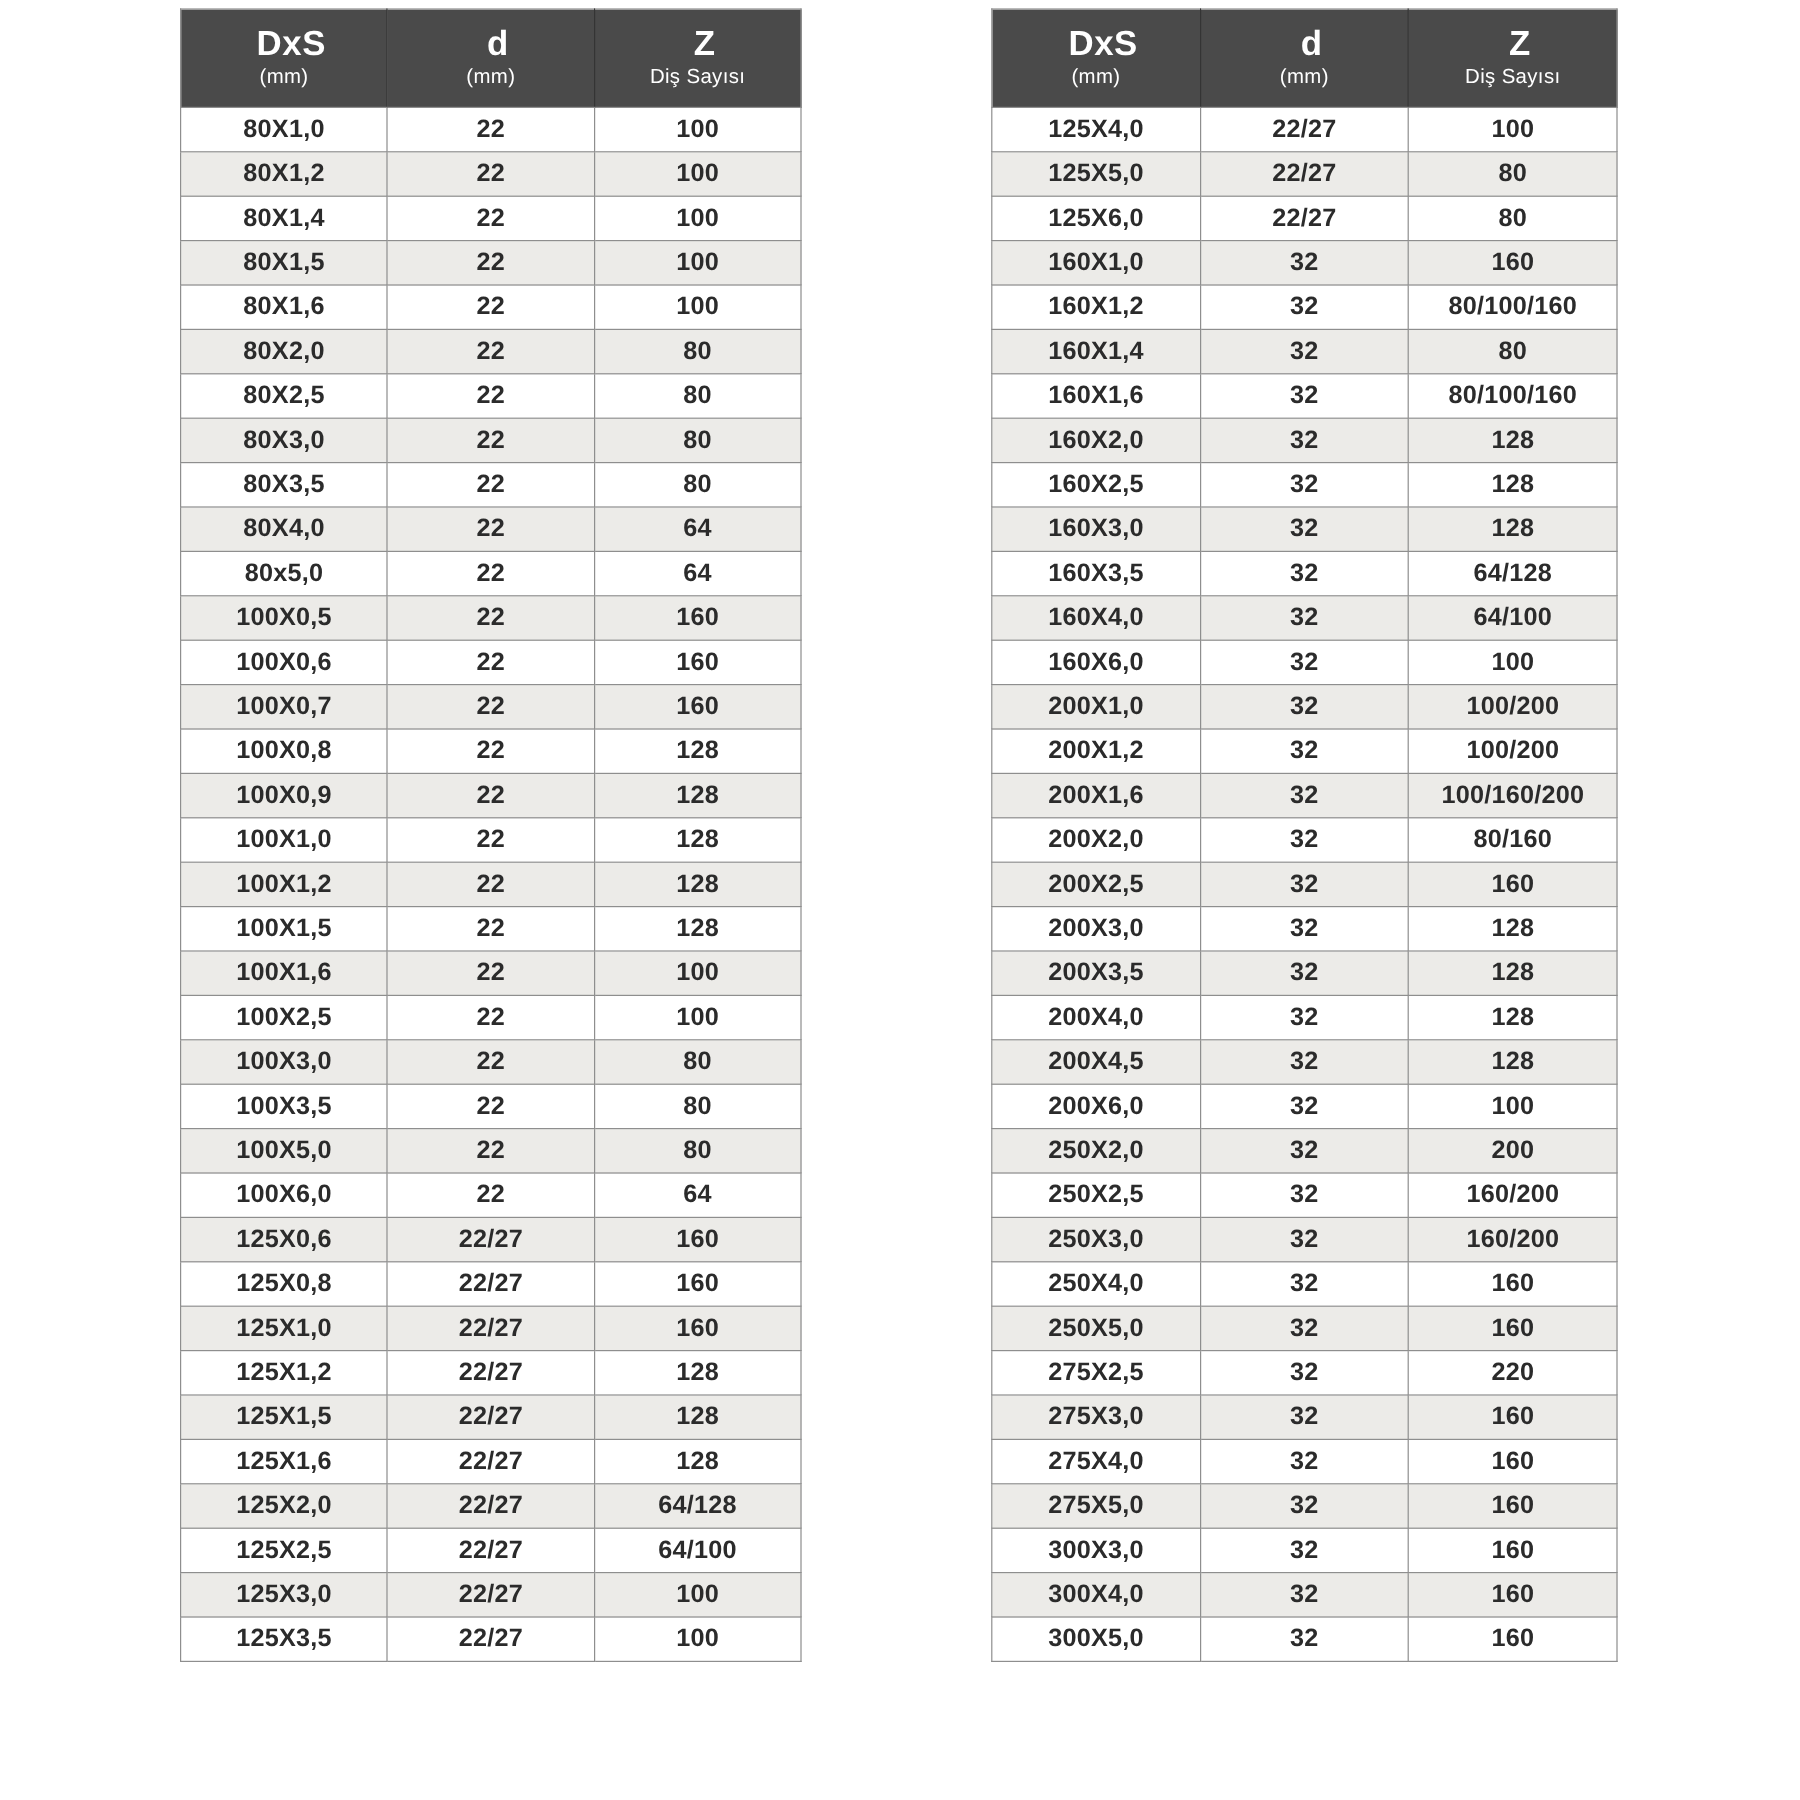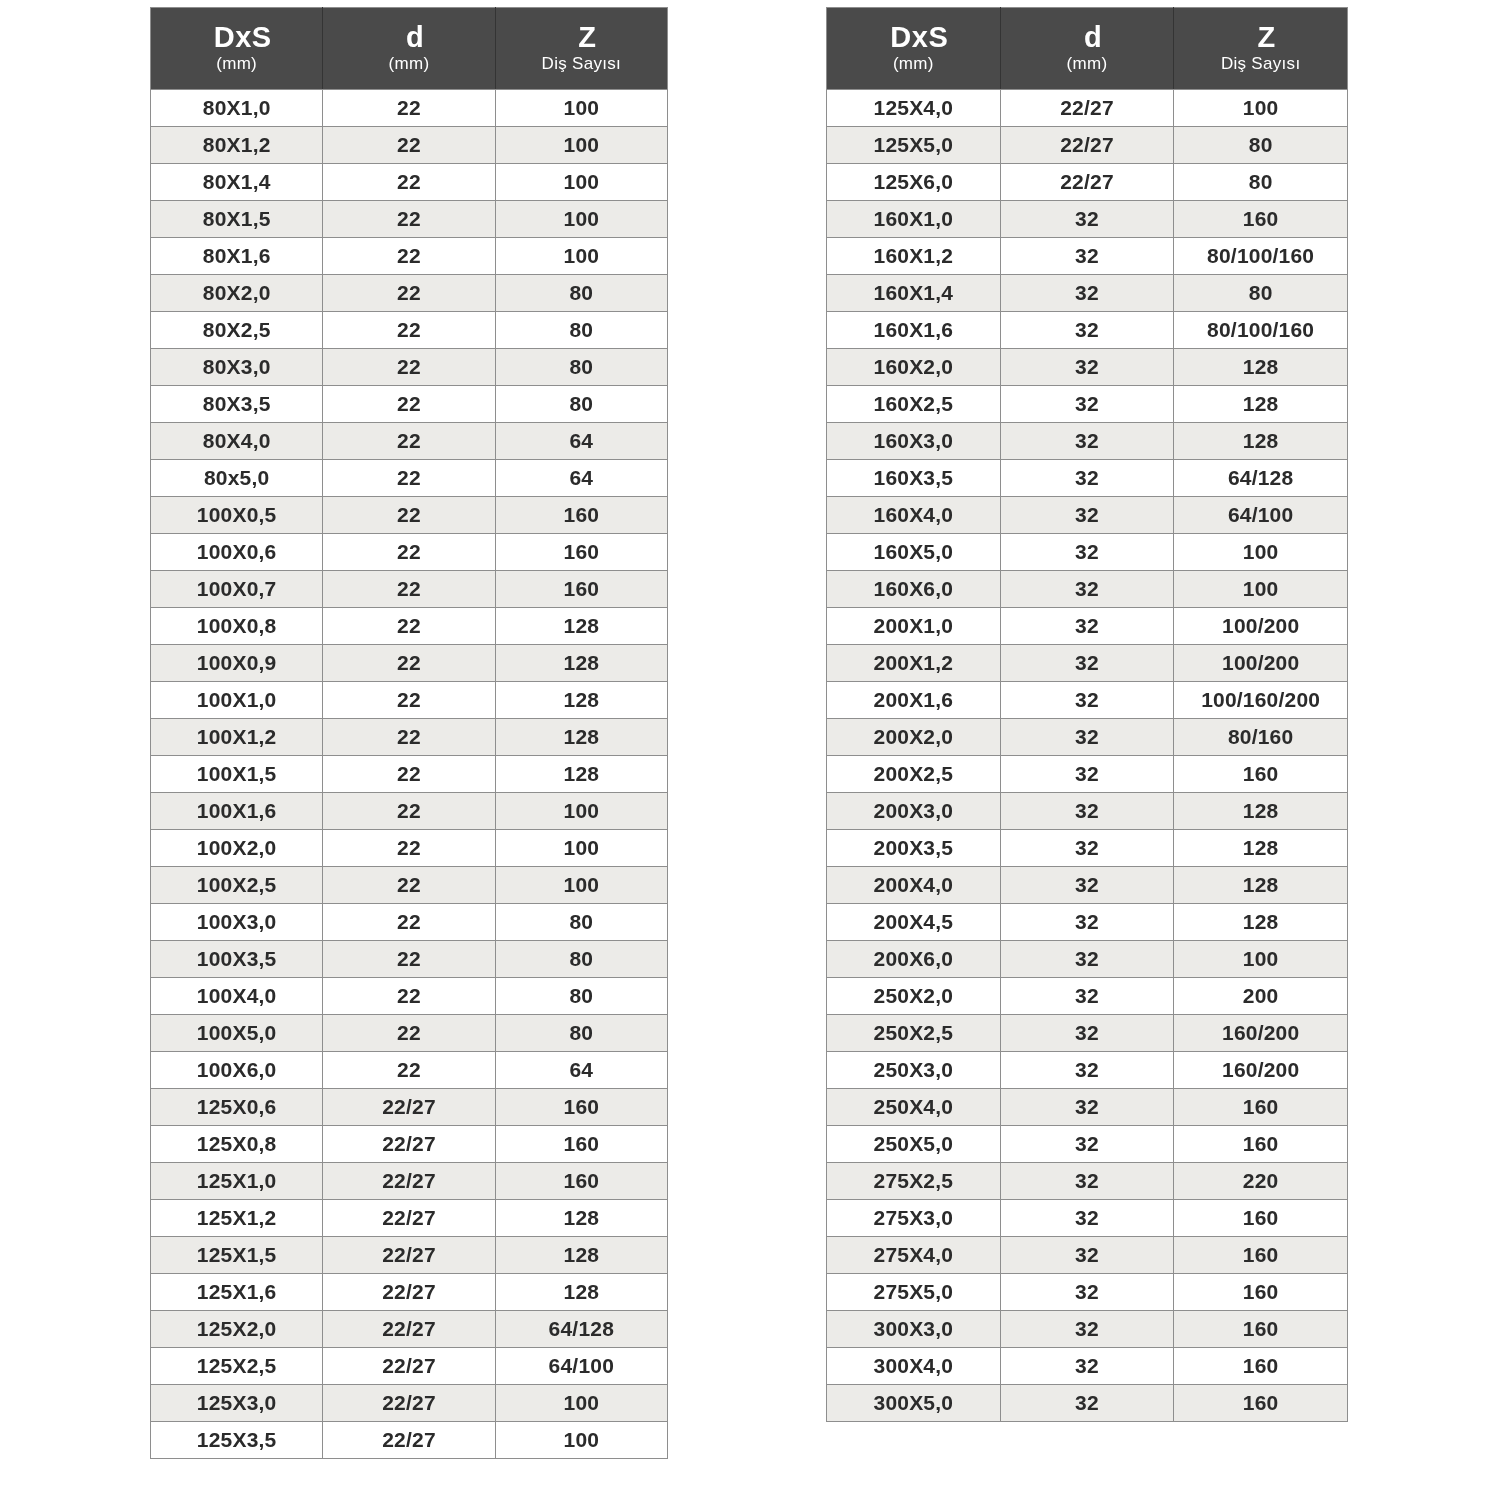--- a/index.html
+++ b/index.html
@@ -184,41 +184,31 @@
           <td>100X1,5</td>
           <td>22</td>
           <td>128</td>
         </tr>
         <tr>
           <td>100X1,6</td>
           <td>22</td>
           <td>100</td>
         </tr>
         <tr>
-          <td>100X2,0</td>
-          <td>22</td>
-          <td>100</td>
-        </tr>
-        <tr>
           <td>100X2,5</td>
           <td>22</td>
           <td>100</td>
         </tr>
         <tr>
           <td>100X3,0</td>
           <td>22</td>
           <td>80</td>
         </tr>
         <tr>
           <td>100X3,5</td>
-          <td>22</td>
-          <td>80</td>
-        </tr>
-        <tr>
-          <td>100X4,0</td>
           <td>22</td>
           <td>80</td>
         </tr>
         <tr>
           <td>100X5,0</td>
           <td>22</td>
           <td>80</td>
         </tr>
         <tr>
           <td>100X6,0</td>
@@ -350,25 +340,20 @@
           <td>160X3,5</td>
           <td>32</td>
           <td>64/128</td>
         </tr>
         <tr>
           <td>160X4,0</td>
           <td>32</td>
           <td>64/100</td>
         </tr>
         <tr>
-          <td>160X5,0</td>
-          <td>32</td>
-          <td>100</td>
-        </tr>
-        <tr>
           <td>160X6,0</td>
           <td>32</td>
           <td>100</td>
         </tr>
         <tr>
           <td>200X1,0</td>
           <td>32</td>
           <td>100/200</td>
         </tr>
         <tr>

